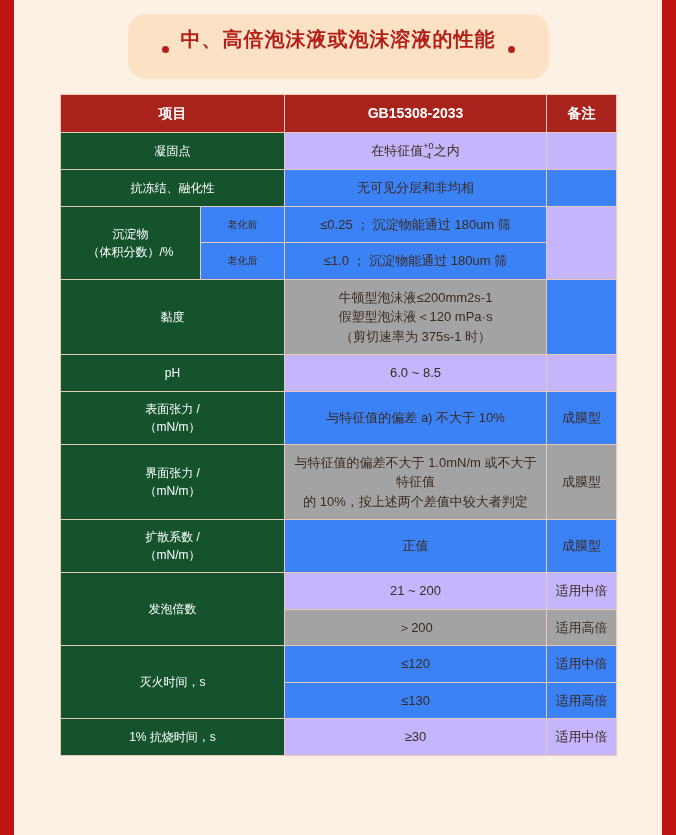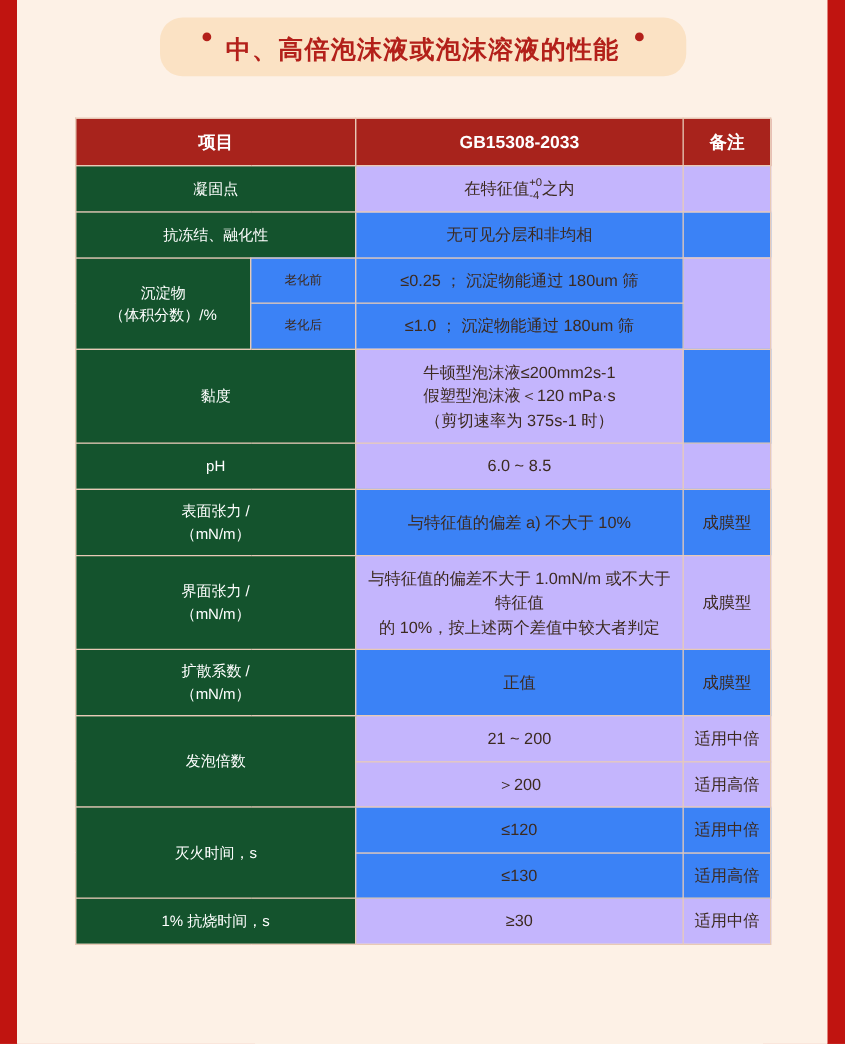--- a/index.html
+++ b/index.html
@@ -36,23 +36,23 @@
     position: absolute;
     left: 0;
     top: 14px;
     width: 648px;
     display: flex;
     justify-content: center;
   }
   .title-pill {
     background: #fbe2c4;
     border-radius: 18px;
-    padding: 12px 34px 8px 34px;
+    padding: 12px 34px 26px 34px;
     display: flex;
-    align-items: flex-start;
+    align-items: flex-end;
     gap: 12px;
   }
   .title-pill .dot {
     width: 7px;
     height: 7px;
     border-radius: 50%;
     background: #b3201a;
     flex: none;
   }
   .title-text {
@@ -95,21 +95,21 @@
   .lbl {
     background: #14532d;
     color: #ffffff;
     font-weight: normal;
     font-size: 12px;
     border: 1px solid #b5342c;
     line-height: 1.45;
   }
   .c-white { background: #3b82f6; }
   .c-pink  { background: #c4b5fd; }
-  .c-pinkl { background: #c4b5fd; }
+  .c-pinkl { background: #a3a3a3; }
   .sub {
     font-size: 10px;
   }
   .multi { line-height: 1.75; }
   .frac { display: inline-block; vertical-align: middle; font-size: 9px; line-height: 1.05; text-align: left; }
 </style>
 </head>
 <body>
 
 <div class="page">

